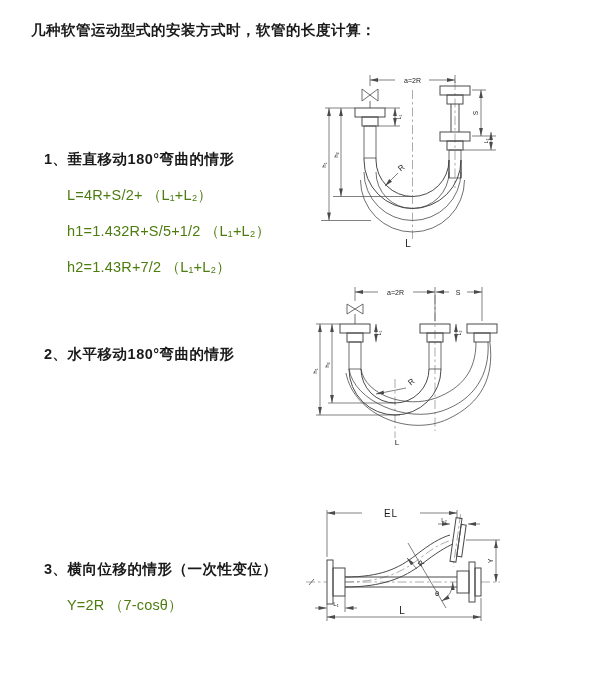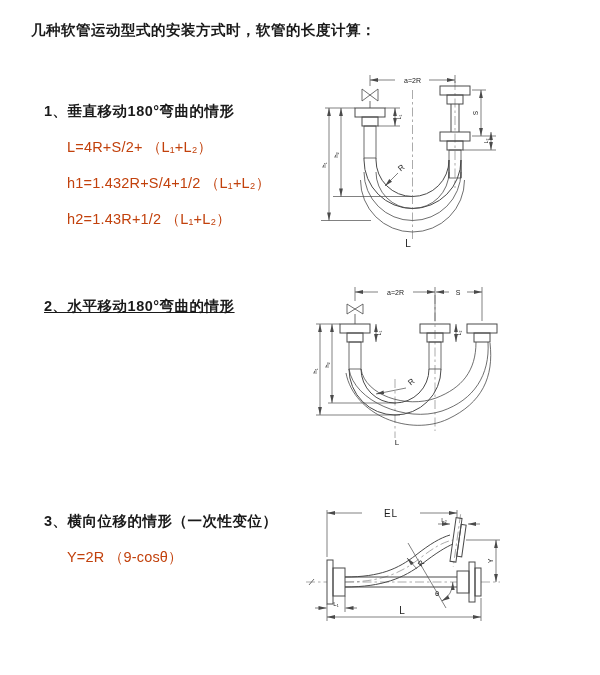--- a/index.html
+++ b/index.html
@@ -11,45 +11,45 @@
   body{
     width:600px;height:675px;background:var(--background);
     font-family:"Liberation Sans","DejaVu Sans",sans-serif;
     color:var(--text);
   }
   .page{position:relative;width:600px;height:675px;overflow:hidden;background:var(--background);border-radius:8px;}
   .page-title{
     position:absolute;left:31px;top:21px;
     font-size:14.5px;font-weight:700;letter-spacing:0.5px;white-space:nowrap;
   }
-  .sec{position:absolute;}
+  .sec{position:absolute;margin-top:48px;}
   .sec-heading{font-size:14.5px;font-weight:700;letter-spacing:0.5px;white-space:nowrap;}
   .formula{
-    font-size:14.5px;font-weight:400;color:#c2410c;
+    font-size:14.5px;font-weight:400;color:#4d7c0f;
     margin-left:23px;margin-top:17px;white-space:nowrap;letter-spacing:0.2px;
   }
   .diagram{position:absolute;}
   svg text{fill:var(--text);font-family:"Liberation Sans","DejaVu Sans",sans-serif;}
   .ol{stroke:var(--line);fill:none;stroke-width:1;}
   .ol-thin{stroke:var(--line);fill:none;stroke-width:0.8;}
   .dl{stroke:var(--line);fill:none;stroke-width:0.7;}
   .cl{stroke:#878787;fill:none;stroke-width:0.7;stroke-dasharray:9 3 2.5 3;}
 </style>
 </head>
 <body>
 
 <div class="page">
 
   <div class="page-title">几种软管运动型式的安装方式时，软管的长度计算：</div>
 
   <div class="sec" style="left:44px;top:102px;">
     <div class="sec-heading">1、垂直移动180°弯曲的情形</div>
     <div class="formula">L=4R+S/2+ （L₁+L₂）</div>
-    <div class="formula">h1=1.432R+S/4+1/2 （L₁+L₂）</div>
-    <div class="formula">h2=1.43R+1/2 （L₁+L₂）</div>
+    <div class="formula">h1=1.432R+S/5+1/2 （L₁+L₂）</div>
+    <div class="formula">h2=1.43R+7/2 （L₁+L₂）</div>
   </div>
 
   <div class="diagram" style="left:315px;top:70px;width:285px;height:190px;">
   <svg width="285" height="190" viewBox="0 0 285 190">
     <defs>
       <marker id="ar1" markerUnits="userSpaceOnUse" markerWidth="10" markerHeight="8" refX="9" refY="4" orient="auto-start-reverse">
         <path d="M9,4 L1,2.1 L1,5.9 Z" fill="#4a4a4a"></path>
       </marker>
       <pattern id="b1" width="3.5" height="3.5" patternUnits="userSpaceOnUse">
         <path d="M0,3.5 L3.5,0 M0,0 L3.5,3.5" stroke="#666" stroke-width="0.5"></path>
@@ -116,21 +116,21 @@
       <text transform="rotate(-90 23 85)" x="23" y="85" font-size="6" text-anchor="middle">h₂</text>
 
       <line class="dl" x1="83" y1="103" x2="70" y2="116" marker-end="url(#ar1)"></line>
       <text transform="rotate(-40 88 100)" x="88" y="100" font-size="8" text-anchor="middle">R</text>
 
       <text x="93" y="177" font-size="10" text-anchor="middle">L</text>
     </g>
   </svg>
   </div>
 
-  <div class="sec" style="left:44px;top:297px;text-decoration:underline;">
+  <div class="sec" style="left:44px;top:297px;">
     <div class="sec-heading">2、水平移动180°弯曲的情形</div>
   </div>
 
   <div class="diagram" style="left:310px;top:283px;width:290px;height:170px;">
   <svg width="290" height="170" viewBox="0 0 290 170">
     <defs>
       <marker id="ar2" markerUnits="userSpaceOnUse" markerWidth="10" markerHeight="8" refX="9" refY="4" orient="auto-start-reverse">
         <path d="M9,4 L1,2.1 L1,5.9 Z" fill="#4a4a4a"></path>
       </marker>
       <pattern id="b2" width="3.5" height="3.5" patternUnits="userSpaceOnUse">
@@ -196,21 +196,21 @@
       <line class="dl" x1="96" y1="105" x2="66" y2="111" marker-end="url(#ar2)"></line>
       <text transform="rotate(-40 103 101)" x="103" y="101" font-size="8" text-anchor="middle">R</text>
 
       <text x="87" y="162" font-size="8" text-anchor="middle">L</text>
     </g>
   </svg>
   </div>
 
   <div class="sec" style="left:44px;top:512px;">
     <div class="sec-heading">3、横向位移的情形（一次性变位）</div>
-    <div class="formula">Y=2R （9-cosθ）</div>
+    <div class="formula">Y=2R （7-cosθ）</div>
   </div>
 
   <div class="diagram" style="left:300px;top:505px;width:300px;height:150px;">
   <svg width="300" height="150" viewBox="0 0 300 150">
     <defs>
       <marker id="ar3" markerUnits="userSpaceOnUse" markerWidth="10" markerHeight="8" refX="9" refY="4" orient="auto-start-reverse">
         <path d="M9,4 L1,2.1 L1,5.9 Z" fill="#4a4a4a"></path>
       </marker>
     </defs>
 

